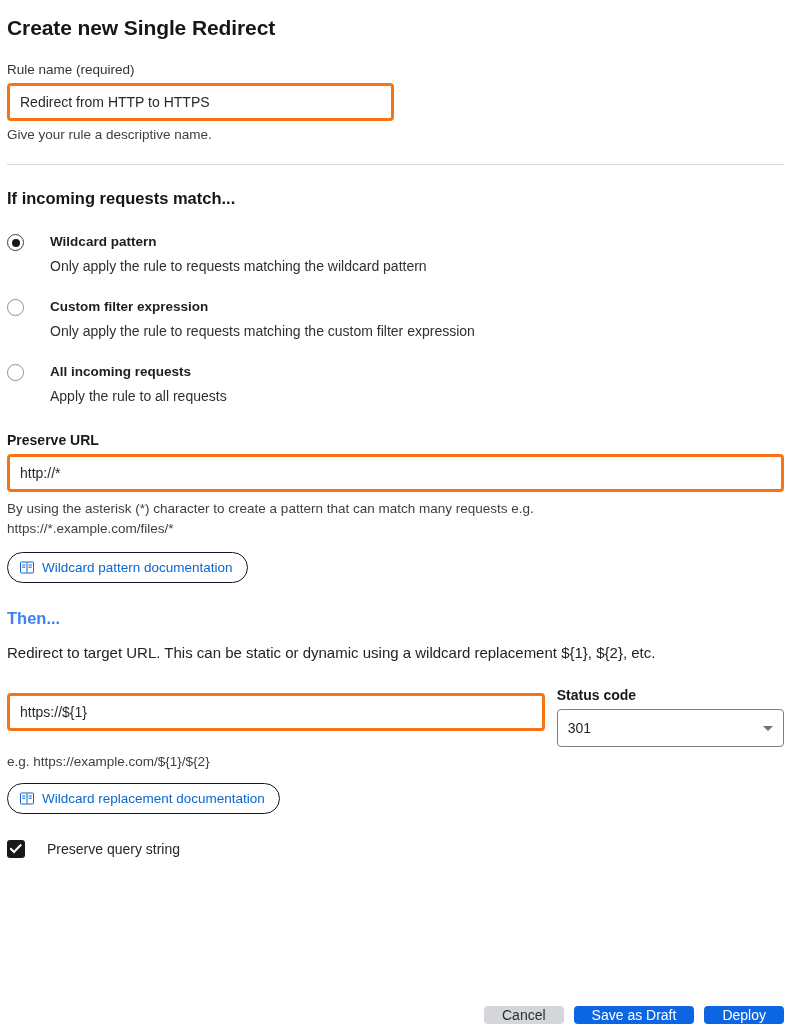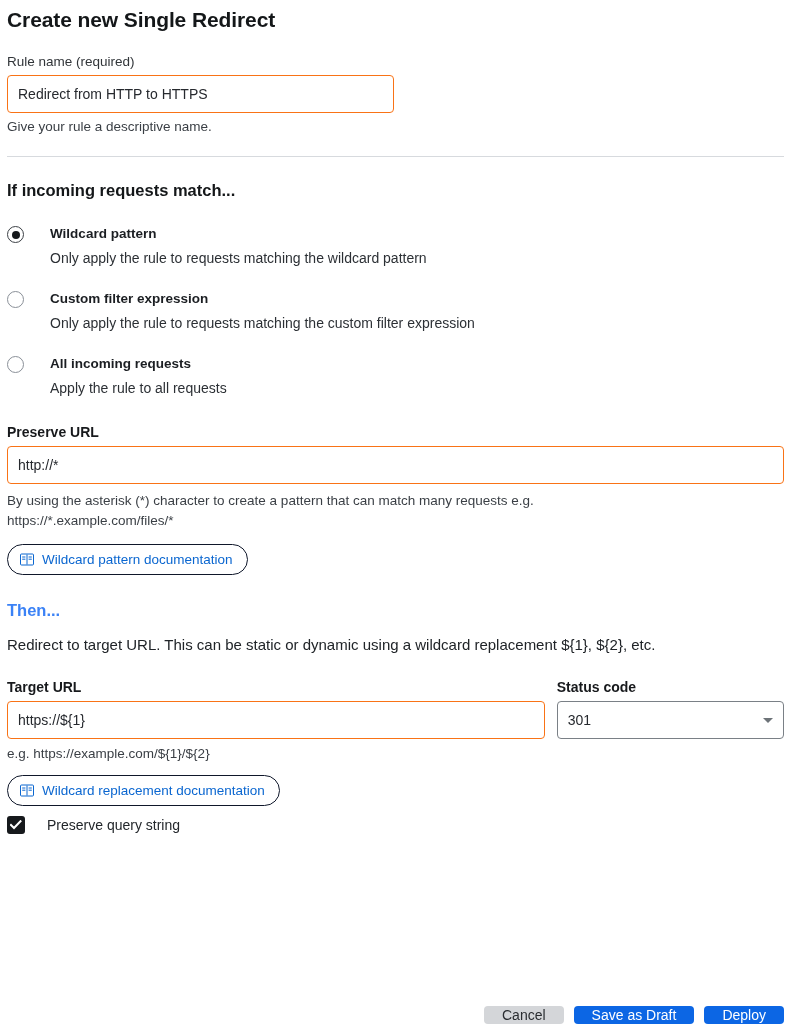--- a/index.html
+++ b/index.html
@@ -12,39 +12,39 @@
     background: #ffffff;
     font-family: "Liberation Sans", sans-serif;
     color: #21242a;
     -webkit-font-smoothing: antialiased;
   }
   .page {
     position: relative;
     width: 791px;
     height: 1032px;
     box-sizing: border-box;
-    padding: 0 7px;
+    padding: 8px 7px;
     overflow: hidden;
   }
   .title {
     font-size: 21px;
     font-weight: bold;
     color: #141719;
     margin: 8px 0 0 0;
     letter-spacing: -0.1px;
   }
   .field-label {
     font-size: 13.5px;
     color: #313539;
     margin-top: 22px;
   }
   .text-input {
     box-sizing: border-box;
     height: 38px;
-    border: 1px solid #f97316;
+    border: 3px solid #f97316;
     border-radius: 4px;
     background: #fff;
     font-family: "Liberation Sans", sans-serif;
     font-size: 14px;
     color: #26292e;
     padding: 0 10px;
     margin-top: 6px;
     display: block;
     outline: none;
   }
@@ -202,21 +202,21 @@
     pointer-events: none;
   }
   .eg-help {
     font-size: 13.5px;
     color: #3a3f45;
     margin-top: 7px;
   }
   .check-row {
     display: flex;
     align-items: center;
-    margin-top: 10px;
+    margin-top: 26px;
   }
   .checkbox {
     width: 18px;
     height: 18px;
     border-radius: 3px;
     background: #16191c;
     position: relative;
     flex: 0 0 auto;
   }
   .checkbox svg { position: absolute; left: 3px; top: 4px; }
@@ -310,21 +310,20 @@
       </svg>
     </span>
     <span>Wildcard pattern documentation</span>
   </div>
 
   <div class="then-title">Then...</div>
   <div class="then-desc">Redirect to target URL. This can be static or dynamic using a wildcard replacement ${1}, ${2}, etc.</div>
 
   <div class="two-col">
     <div class="col-left">
-      <div class="col-label">Target URL</div>
       <input class="text-input" id="target-url-input" type="text" value="https://${1}" style="">
     </div>
     <div class="col-right">
       <div class="col-label">Status code</div>
       <div class="select-wrap">
         <select class="status-select">
           <option>301</option>
         </select>
         <span class="select-arrow"></span>
       </div>

